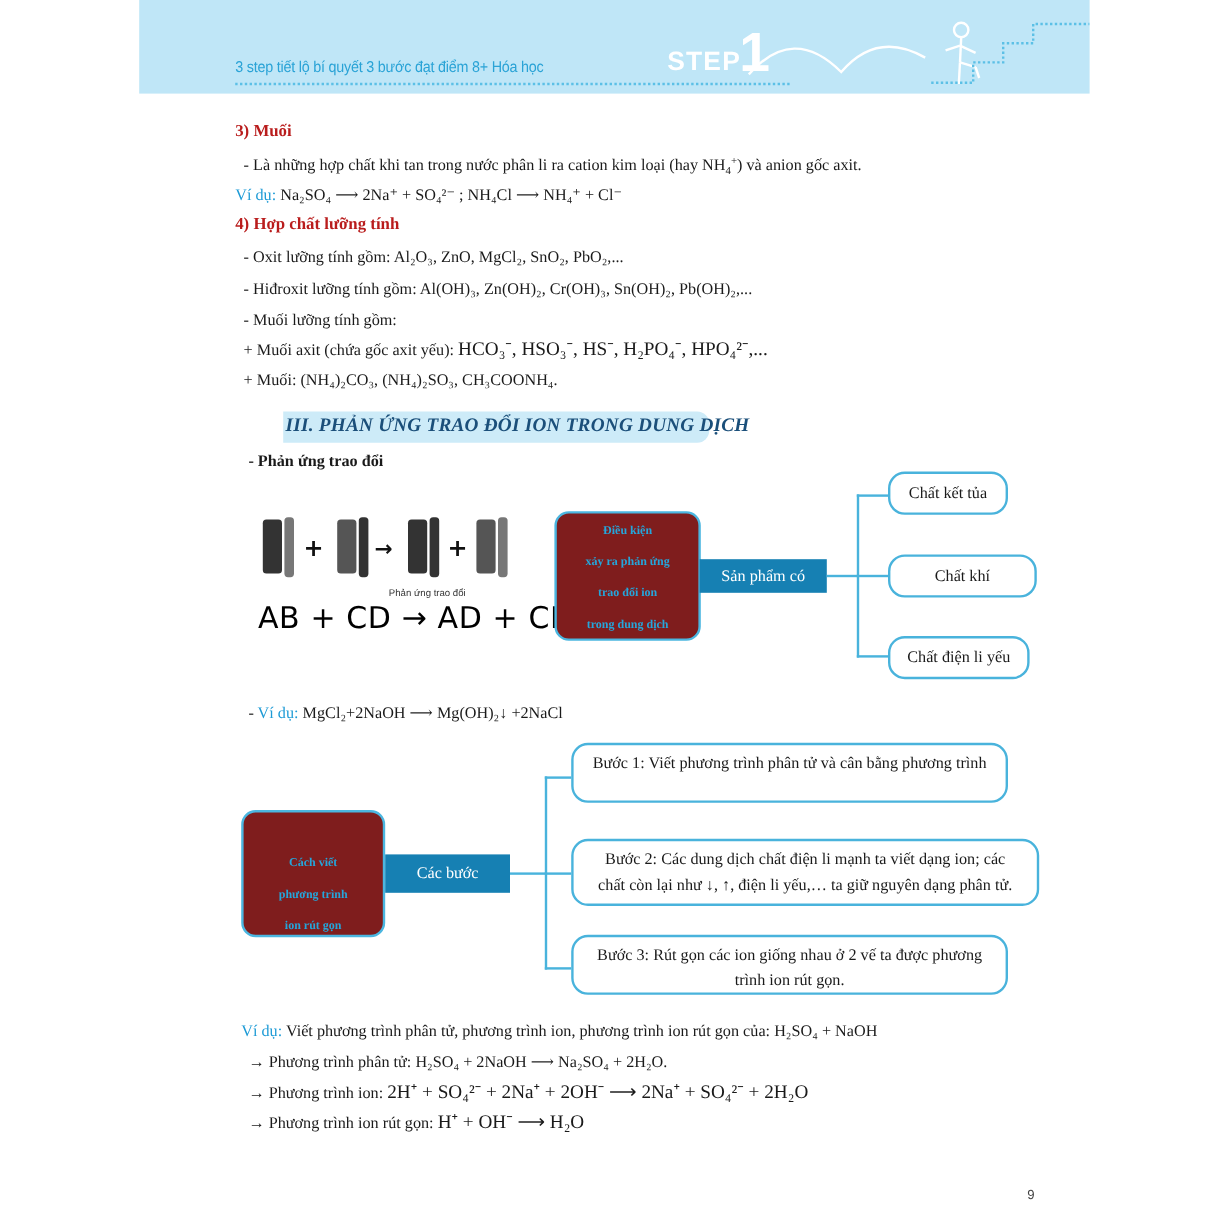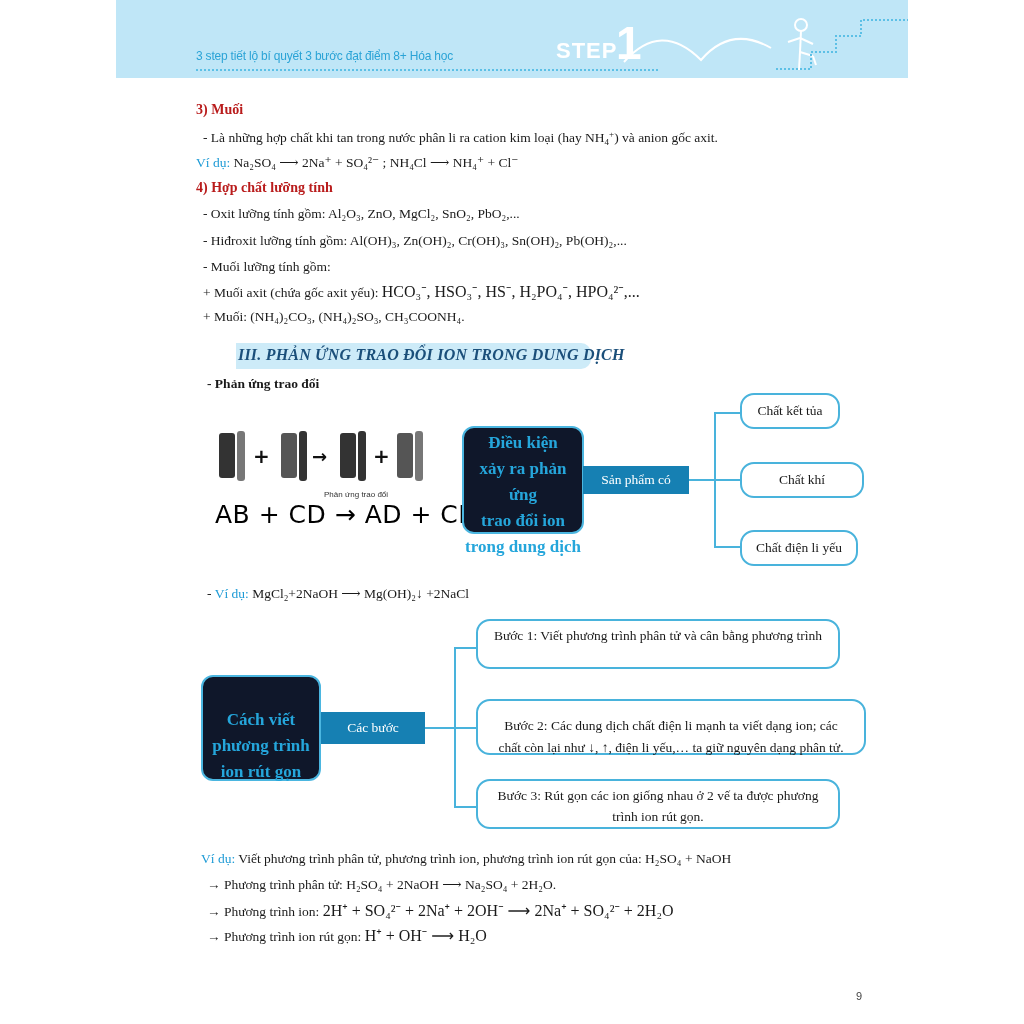--- a/index.html
+++ b/index.html
@@ -25,22 +25,22 @@
   .section-head { position:absolute; left:193px; top:343px; width:355px; height:26px; background:#cdebf8;
                   border-radius:0 10px 10px 0;margin-left:43px; }
   .section-head span { position:absolute; left:2px; top:3px; font-weight:bold; font-style:italic; font-size:16px;
                        color:#1b4f7a; white-space:nowrap; letter-spacing:0.2px; }
 
   .cartoon { position:absolute; left:215px; top:423px; width:225px; height:115px; }
   .ab-eq { position:absolute; left:215px; top:500px; font-family:"DejaVu Sans", sans-serif; font-size:25px; color:#000;
            white-space:nowrap; letter-spacing:0.5px; }
   .ab-caption { position:absolute; left:294px; top:490px; font-family:"Liberation Sans", sans-serif; font-size:8px; color:#333;margin-left:30px; }
 
-  .bigbox { position:absolute; background:#0f172a; border:2px solid #4bb6e0; border-radius:12px;
-            color:#25a6db; font-weight:bold; text-align:center; font-size:17px; line-height:26px; box-sizing:border-box; }
+  .bigbox { position:absolute; background:#7f1d1d; border:2px solid #4bb6e0; border-radius:12px;
+            color:#25a6db; font-weight:bold; text-align:center; font-size:10px; line-height:26px; box-sizing:border-box; }
   .darkbar { position:absolute; background:#1680b3; color:#fff; font-size:13.5px; text-align:center; box-sizing:border-box; }
   .node { position:absolute; background:#fff; border:2px solid #49b3dc; border-radius:14px; box-sizing:border-box;
           font-size:13.5px; text-align:center; color:#1a1a1a; }
   .line { position:absolute; background:#49b3dc; }
 
   .page-num { position:absolute; left:856px; top:990px; font-family:"Liberation Sans", sans-serif; font-size:11px; color:#444; }
 </style>
 </head>
 <body>
 
@@ -123,21 +123,21 @@
 </div>
 <div class="darkbar" style="left:321px;top:712px;width:104px;height:32px;line-height:32px">Các bước</div>
 <div class="line" style="left:425px;top:727px;width:30px;height:2px"></div>
 <div class="line" style="left:454px;top:647px;width:2px;height:161px"></div>
 <div class="line" style="left:454px;top:647px;width:22px;height:2px"></div>
 <div class="line" style="left:454px;top:727px;width:22px;height:2px"></div>
 <div class="line" style="left:454px;top:806px;width:22px;height:2px"></div>
 <div class="node" style="left:476px;top:619px;width:364px;height:50px;line-height:21px;padding-top:4px">
   <div>Bước 1: Viết phương trình phân tử và cân bằng phương trình</div>
 </div>
-<div class="node" style="left:476px;top:699px;width:390px;height:56px;line-height:22px;padding-top:14px">
+<div class="node" style="left:476px;top:699px;width:390px;height:56px;line-height:22px;padding-top:4px">
   <div>Bước 2: Các dung dịch chất điện li mạnh ta viết dạng ion; các</div>
   <div>chất còn lại như ↓, ↑, điện li yếu,… ta giữ nguyên dạng phân tử.</div>
 </div>
 <div class="node" style="left:476px;top:779px;width:364px;height:50px;line-height:21px;padding-top:4px">
   <div>Bước 3: Rút gọn các ion giống nhau ở 2 vế ta được phương</div>
   <div>trình ion rút gọn.</div>
 </div>
 
 <div class="text" style="left:201px;top:850px"><span class="blue">Ví dụ:</span> <span>Viết phương trình phân tử, phương trình  ion, phương trình ion rút gọn của: H₂SO₄ + NaOH</span></div>
 <div class="text" style="left:207px;top:876px"><span>→ Phương trình phân tử:</span> <span>H₂SO₄ + 2NaOH ⟶ Na₂SO₄ + 2H₂O.</span></div>

